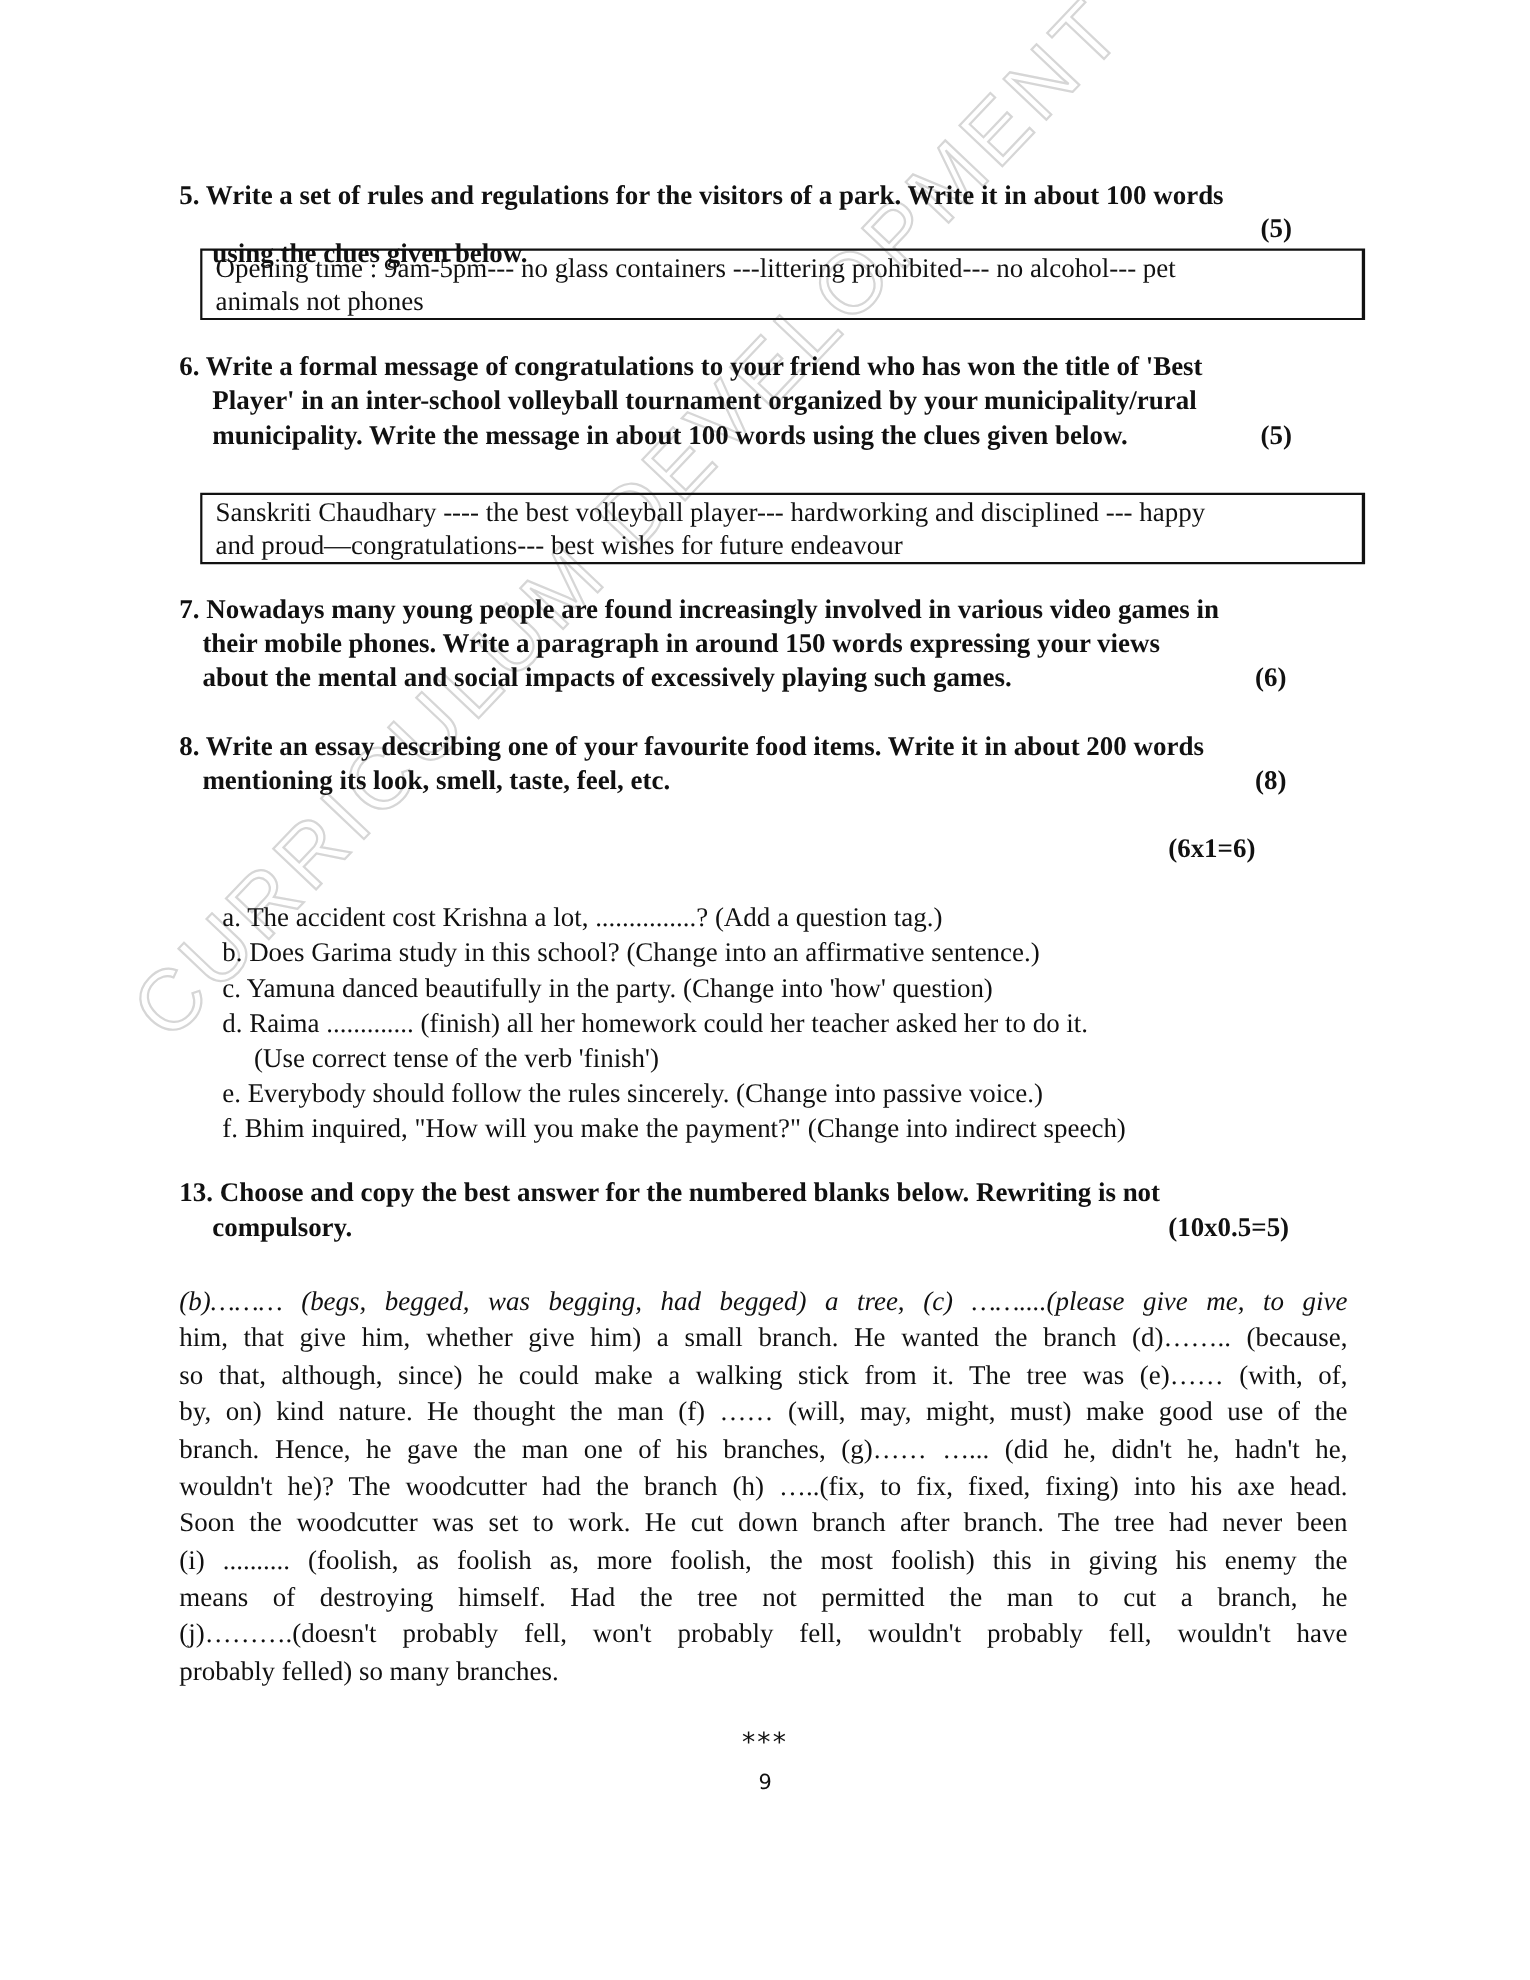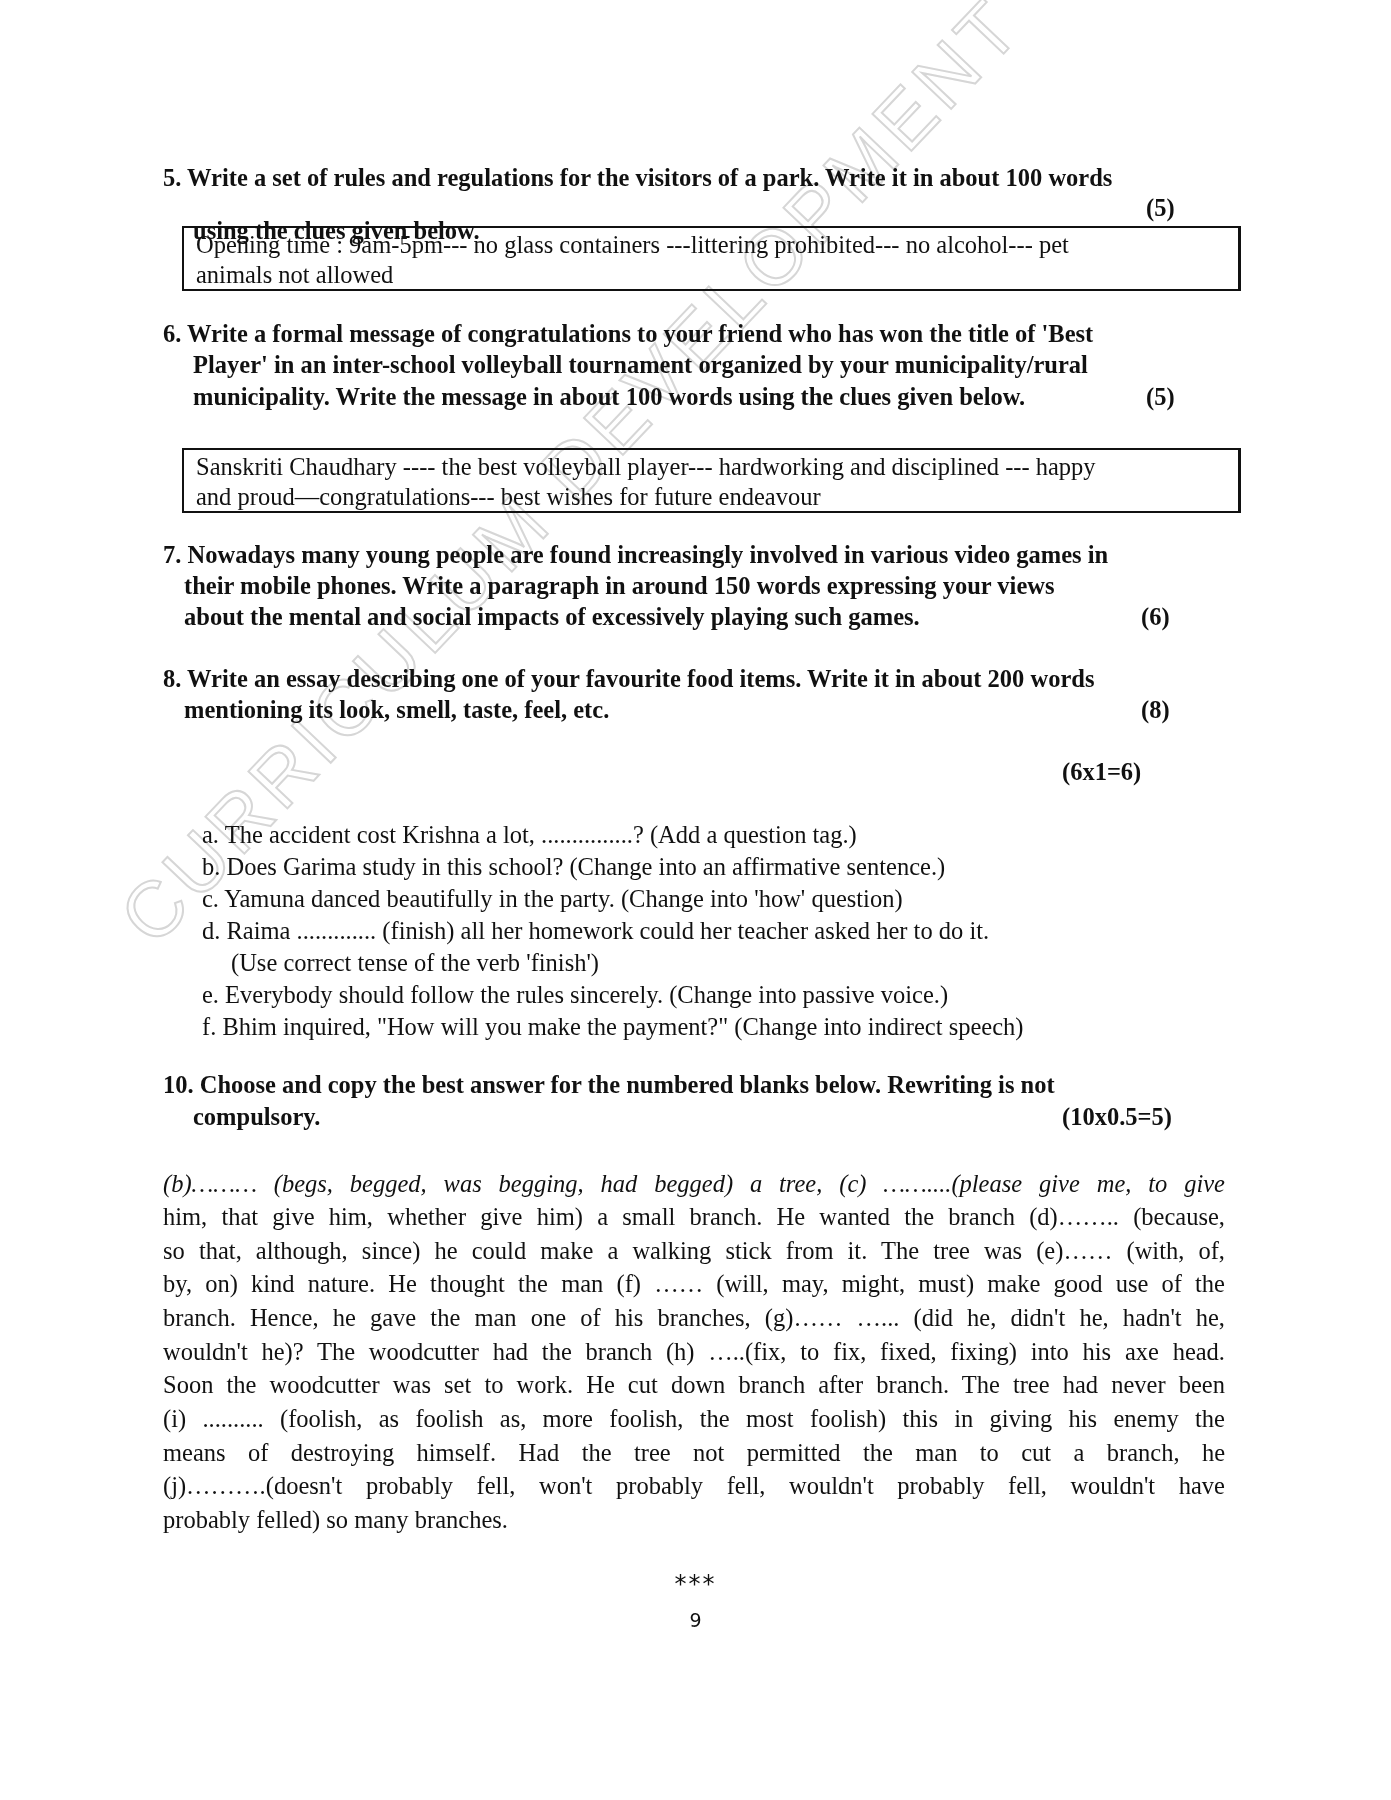--- a/index.html
+++ b/index.html
@@ -28,21 +28,21 @@
 
 <div class="page">
 
   <div class="wm">CURRICULUM DEVELOPMENT CENTRE</div>
 
   <div class="ln b" style="left:163px; top:166px;">5. Write a set of rules and regulations for the visitors of a park. Write it in about 100 words</div>
   <div class="ln b" style="left:193px; top:196px;margin-top:23px;">using the clues given below.</div>
   <div class="mark" style="left:1146px; top:196px;">(5)</div>
   <div class="box" style="left:182px; top:226px; width:1054px; height:61px;">
     <div class="t" style="top:5px;">Opening time : 9am-5pm--- no glass containers ---littering prohibited--- no alcohol--- pet</div>
-    <div class="t" style="top:35px;">animals not allowed</div>
+    <div class="t" style="top:35px;">animals not phones</div>
   </div>
 
   <div class="ln b" style="left:163px; top:322px;">6. Write a formal message of congratulations to your friend who has won the title of 'Best</div>
   <div class="ln b" style="left:193px; top:353px;">Player' in an inter-school volleyball tournament organized by your municipality/rural</div>
   <div class="ln b" style="left:193px; top:385px;">municipality. Write the message in about 100 words using the clues given below.</div>
   <div class="mark" style="left:1146px; top:385px;">(5)</div>
   <div class="box" style="left:182px; top:448px; width:1054px; height:61px;">
     <div class="t" style="top:5px;">Sanskriti Chaudhary ---- the best volleyball player--- hardworking and disciplined --- happy</div>
     <div class="t" style="top:35px;">and proud—congratulations--- best wishes for future endeavour</div>
   </div>
@@ -58,21 +58,21 @@
 
   <div class="mark" style="left:1062px; top:760px;">(6x1=6)</div>
   <div class="ln r" style="left:202px; top:823px;">a. The accident cost Krishna a lot, ...............? (Add a question tag.)</div>
   <div class="ln r" style="left:202px; top:855px;">b. Does Garima study in this school? (Change into an affirmative sentence.)</div>
   <div class="ln r" style="left:202px; top:887px;">c. Yamuna danced beautifully in the party. (Change into 'how' question)</div>
   <div class="ln r" style="left:202px; top:919px;">d. Raima ............. (finish) all her homework could her teacher asked her  to do it.</div>
   <div class="ln r" style="left:231px; top:951px;">(Use correct tense of the verb 'finish')</div>
   <div class="ln r" style="left:202px; top:983px;">e. Everybody should follow the rules sincerely. (Change into passive voice.)</div>
   <div class="ln r" style="left:202px; top:1015px;">f. Bhim inquired, "How will you make the payment?" (Change into indirect speech)</div>
 
-  <div class="ln b" style="left:163px; top:1073px;">10. Choose and copy the best answer for the numbered blanks below. Rewriting is not</div>
+  <div class="ln b" style="left:163px; top:1073px;">13. Choose and copy the best answer for the numbered blanks below. Rewriting is not</div>
   <div class="ln b" style="left:193px; top:1105px;">compulsory.</div>
   <div class="mark" style="left:1062px; top:1105px;">(10x0.5=5)</div>
 
   <div class="just" style="top: 1172px; white-space: normal; height: 28px; overflow: visible; font-style: italic;">(b)………  (begs, begged, was begging, had begged) a tree, (c) ……....(please give me, to give</div>
   <div class="just" style="top: 1205px; white-space: normal; height: 28px; overflow: visible;">him, that give him, whether give him)  a small branch. He wanted the branch (d)…….. (because,</div>
   <div class="just" style="top: 1239px; white-space: normal; height: 28px; overflow: visible;">so that, although, since) he could make a walking stick from it. The tree was (e)…… (with, of,</div>
   <div class="just" style="top: 1272px; white-space: normal; height: 28px; overflow: visible;">by, on)  kind nature. He thought the man (f) …… (will, may, might, must) make good use of the</div>
   <div class="just" style="top: 1306px; white-space: normal; height: 28px; overflow: visible;">branch. Hence, he gave the man one of his branches, (g)…… …... (did he, didn't he, hadn't he,</div>
   <div class="just" style="top: 1340px; white-space: normal; height: 28px; overflow: visible;">wouldn't he)? The woodcutter had the branch (h) …..(fix, to fix, fixed, fixing) into his axe head.</div>
   <div class="just" style="top: 1373px; white-space: normal; height: 28px; overflow: visible;">Soon the woodcutter was set to work. He cut down branch after branch. The tree had never been</div>

